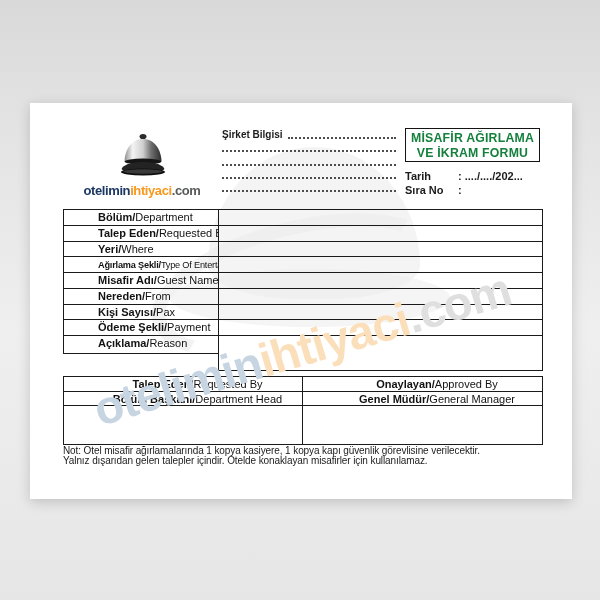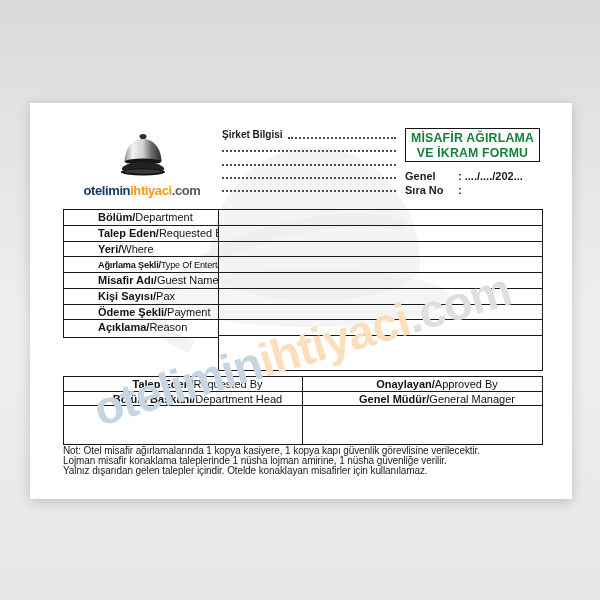--- a/index.html
+++ b/index.html
@@ -132,34 +132,35 @@
         <span class="dotline"></span>
       </div>
   </div>
 
   <div class="title-box">
     <div>MİSAFİR AĞIRLAMA</div>
     <div>VE İKRAM FORMU</div>
   </div>
 
   <div class="meta-row r1">
-    <span class="lbl">Genel</span>
+    <span class="lbl">Tarih</span>
     <span>: ..../..../202...</span>
   </div>
   <div class="meta-row r2">
     <span class="lbl">Sıra No</span>
     <span>:</span>
   </div>
 
   <div class="col-labels">
     <div class="lrow"><span class="tr-part">Bölüm/</span><span class="en-part">Department</span></div>
     <div class="lrow"><span class="tr-part">Talep Eden/</span><span class="en-part">Requested By</span></div>
     <div class="lrow"><span class="tr-part">Yeri/</span><span class="en-part">Where</span></div>
     <div class="lrow small"><span class="tr-part">Ağırlama Şekli/</span><span class="en-part">Type Of Entertainment</span></div>
     <div class="lrow"><span class="tr-part">Misafir Adı/</span><span class="en-part">Guest Name</span></div>
+    <div class="lrow"><span class="tr-part">Nereden/</span><span class="en-part">From</span></div>
     <div class="lrow"><span class="tr-part">Kişi Sayısı/</span><span class="en-part">Pax</span></div>
     <div class="lrow"><span class="tr-part">Ödeme Şekli/</span><span class="en-part">Payment</span></div>
     <div class="lrow tall"><span class="tr-part">Açıklama/</span><span class="en-part">Reason</span></div>
   </div>
 
   <div class="col-values">
     <div class="vcell"></div>
     <div class="vcell"></div>
     <div class="vcell"></div>
     <div class="vcell"></div>
@@ -174,19 +175,18 @@
     <div class="acell c1 rb"><span class="tr-part">Talep Eden/</span><span class="en-part">Requested By</span></div>
     <div class="acell rb"><span class="tr-part">Onaylayan/</span><span class="en-part">Approved By</span></div>
     <div class="acell c1 rb"><span class="tr-part">Bölüm Başkanı/</span><span class="en-part">Department Head</span></div>
     <div class="acell rb"><span class="tr-part">Genel Müdür/</span><span class="en-part">General Manager</span></div>
     <div class="acell c1"></div>
     <div class="acell"></div>
   </div>
 
   <div class="notes">
     <div>Not: Otel misafir ağırlamalarında 1 kopya kasiyere, 1 kopya kapı güvenlik görevlisine verilecektir.</div>
-    <div>Lojman misafir konaklama taleplerinde 1 nüsha lojman amirine, 1 nüsha güvenliğe verilir.</div>
     <div>Yalnız dışarıdan gelen talepler içindir. Otelde konaklayan misafirler için kullanılamaz.</div>
   </div>
 
   <div class="watermark"><span class="p1">otelimin</span><span class="p2">ihtiyaci</span><span class="p3">.com</span></div>
 
 </div>
 
 </body></html>

